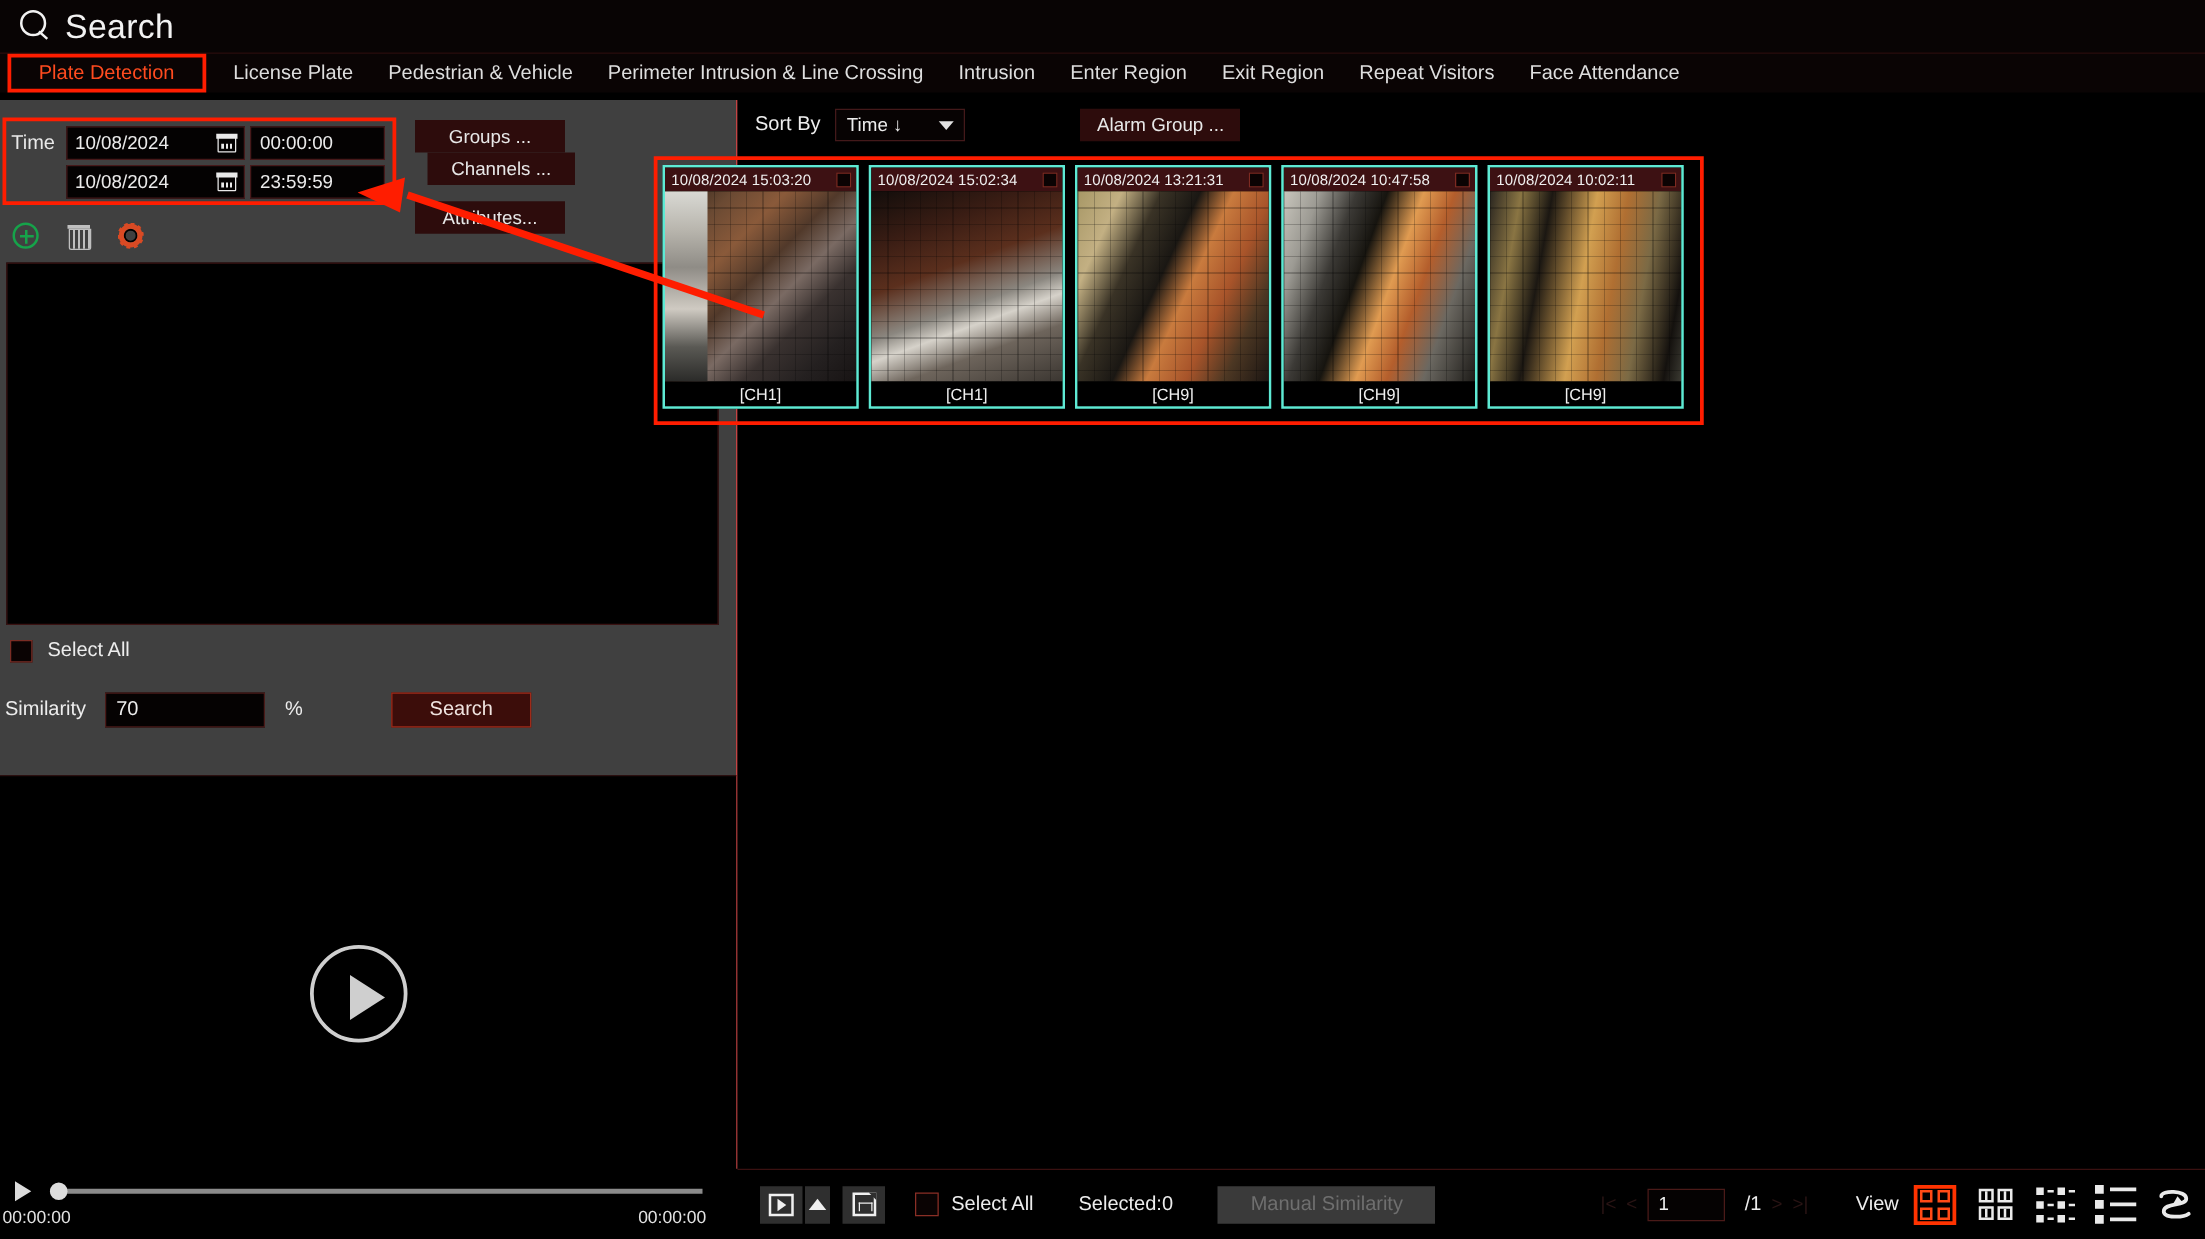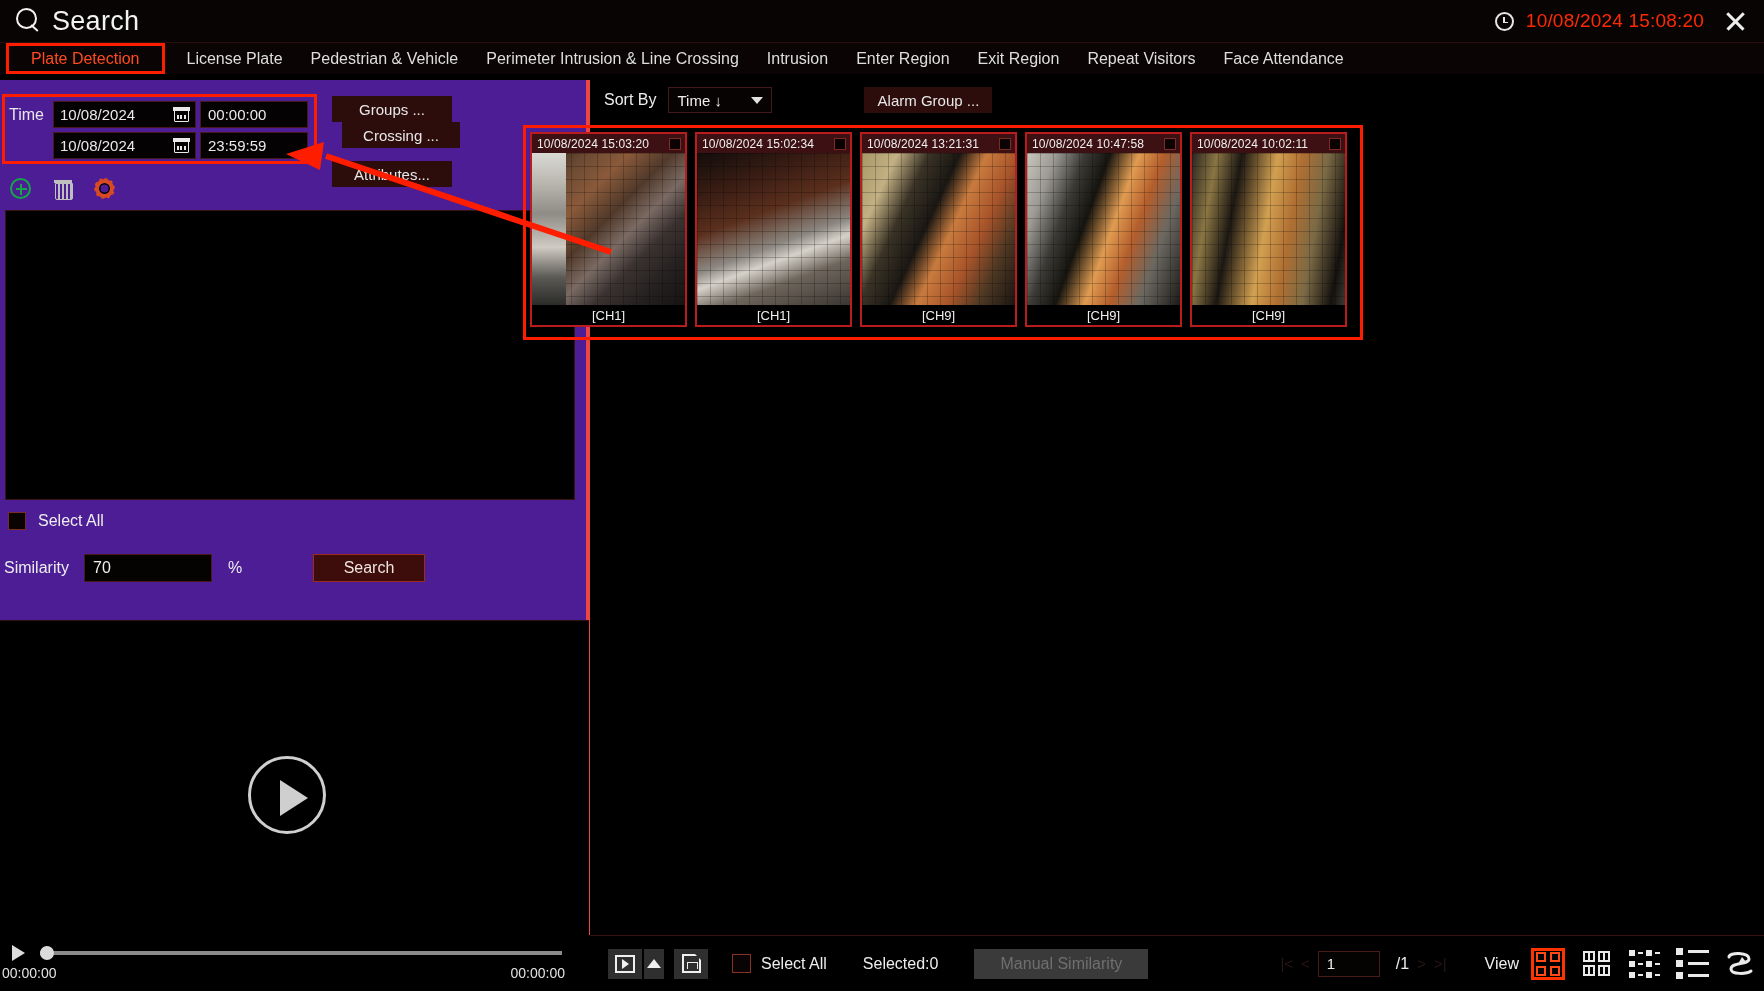--- a/index.html
+++ b/index.html
@@ -80,22 +80,22 @@
   }
   .subtab.active { color: #ff4b1f; }
   .redbox-face {
     border: 3px solid #ff1d00; padding: 2px 8px; margin-left: 6px; margin-right: 8px;
     display: inline-flex; align-items: center; height: 31px;
   }
 
   
   .leftpanel {
     position: absolute; left: 0; top: 80px; width: 590px; height: 855px;
-    background: #4c1d95;
-    border-right: 4px solid #ef4444;
+    background: #404040;
+    border-right: 1px solid #ef4444;
   }
   .time-block {
     position: absolute; left: 2px; top: 14px; width: 315px; height: 70px;
     border: 3px solid #ff1d00;
     padding: 2px 4px;
   }
   .time-row { display: flex; align-items: center; height: 31px; }
   .time-label { width: 44px; font-size: 16px; color: #e8e8e8; }
   .date-field {
     width: 143px; height: 27px; background: #040202; border: 1px solid #46191a;
@@ -248,21 +248,21 @@
 
   .results-redbox {
     position: absolute; left: -67px; top: 45px; width: 840px; height: 215px;
     border: 3px solid #ff1d00;
   }
   .thumbgrid {
     position: absolute; left: -60px; top: 52px;
     display: flex; gap: 8px; align-items: flex-start;
   }
   .thumb {
-    width: 157px; height: 195px; border: 2px solid #b91c1c; background: #000;
+    width: 157px; height: 195px; border: 2px solid #5eead4; background: #000;
     position: relative; overflow: hidden;
   }
   .thumb-head {
     height: 19px; background: #3d1113; display: flex; align-items: center;
     justify-content: space-between; padding: 0 4px 0 5px;
   }
   .thumb-ts { font-size: 12px; color: #f0f0f0; letter-spacing: .1px; }
   .thumb-chk { width: 12px; height: 12px; background: #0b0303; border: 1px solid #7d2a22; }
   .thumb-img { height: 152px; width: 100%; position: relative; overflow: hidden; }
   .thumb-foot {
@@ -375,25 +375,20 @@
 </head>
 <body>
 
 <div id="app">
 
   <div class="topbar">
     <div class="brand">
       <span class="search-glyph"></span>
       <span class="brand-title">Search</span>
     </div>
-    <div class="top-right">
-      <span class="clock-icon"></span>
-      <span class="top-datetime">10/08/2024 15:08:20</span>
-      <span class="close-x"></span>
-    </div>
   </div>
 
   <div class="subbar">
     <div class="redbox-face">
       <div class="subtab active">Plate Detection</div>
     </div>
     <div class="subtab">License Plate</div>
     <div class="subtab">Pedestrian &amp; Vehicle</div>
     <div class="subtab">Perimeter Intrusion &amp; Line Crossing</div>
     <div class="subtab">Intrusion</div>
@@ -423,21 +418,21 @@
           <span class="cal-icon"></span>
         </div>
         <div class="time-field">
           <span>23:59:59</span>
         </div>
       </div>
     </div>
 
     <div class="side-buttons">
       <span class="dark-btn btn-groups">Groups ...</span>
-      <span class="dark-btn btn-channels">Crossing ...</span>
+      <span class="dark-btn btn-channels">Channels ...</span>
       <div><span class="dark-btn btn-attrs">Attributes...</span></div>
     </div>
 
     <div class="icon-row">
       <span class="circ-plus"></span>
       <span class="trash"></span>
       <span class="gear"></span>
     </div>
 
     <div class="list-area"></div>

